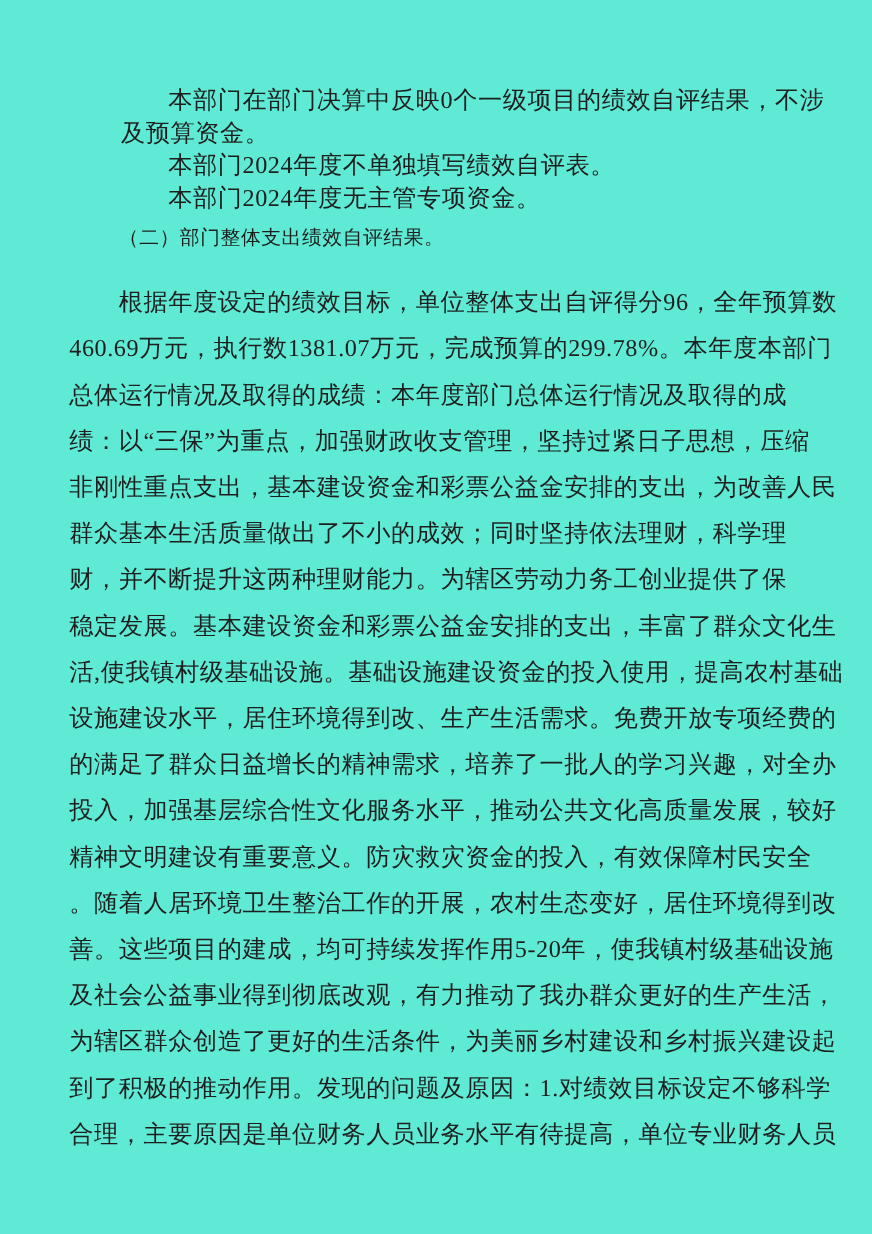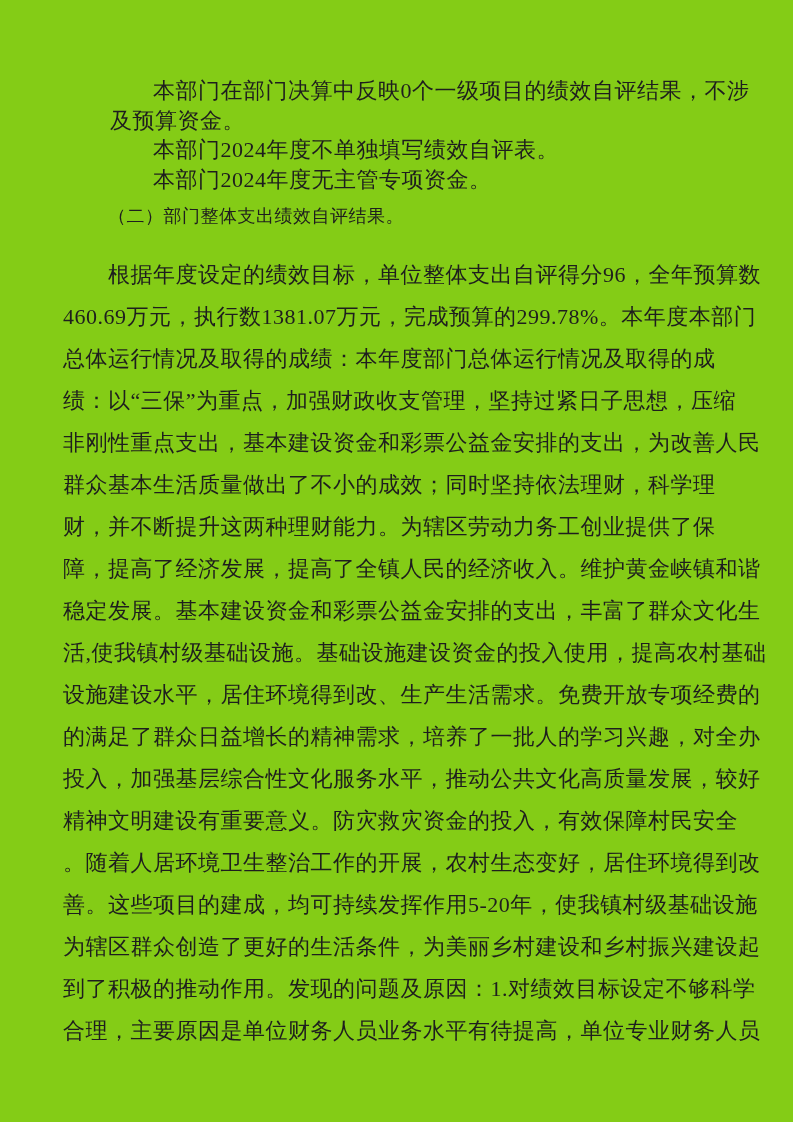--- a/index.html
+++ b/index.html
@@ -5,21 +5,21 @@
   html, body {
     margin: 0;
     padding: 0;
     background: #ffffff;
   }
   .page {
     position: relative;
     width: 793px;
     height: 1122px;
     box-sizing: border-box;
-    background: #84cc16;
+    background: #5eead4;
     padding: 76px 62px 0 63px;
     overflow: hidden;
     font-family: "Liberation Serif", "DejaVu Serif", serif;
     color: #1e1e1e;
     font-size: 22px;
     letter-spacing: 0.5px;
   }
   .intro {
     margin-left: 47px; 
   }
@@ -71,28 +71,28 @@
 
   <section class="body-block">
       <div class="para">
         <div class="line first-line">根据年度设定的绩效目标，单位整体支出自评得分96，全年预算数</div>
         <div class="line">460.69万元，执行数1381.07万元，完成预算的299.78%。本年度本部门</div>
         <div class="line">总体运行情况及取得的成绩：本年度部门总体运行情况及取得的成</div>
         <div class="line">绩：以“三保”为重点，加强财政收支管理，坚持过紧日子思想，压缩</div>
         <div class="line">非刚性重点支出，基本建设资金和彩票公益金安排的支出，为改善人民</div>
         <div class="line">群众基本生活质量做出了不小的成效；同时坚持依法理财，科学理</div>
         <div class="line">财，并不断提升这两种理财能力。为辖区劳动力务工创业提供了保</div>
-        <div class="line">障，提高了经济发展，提高了全镇人民的经济收入。维护黄金峡镇和谐</div>
         <div class="line">稳定发展。基本建设资金和彩票公益金安排的支出，丰富了群众文化生</div>
         <div class="line">活,使我镇村级基础设施。基础设施建设资金的投入使用，提高农村基础</div>
         <div class="line">设施建设水平，居住环境得到改、生产生活需求。免费开放专项经费的</div>
         <div class="line">的满足了群众日益增长的精神需求，培养了一批人的学习兴趣，对全办</div>
         <div class="line">投入，加强基层综合性文化服务水平，推动公共文化高质量发展，较好</div>
         <div class="line">精神文明建设有重要意义。防灾救灾资金的投入，有效保障村民安全</div>
         <div class="line">。随着人居环境卫生整治工作的开展，农村生态变好，居住环境得到改</div>
         <div class="line">善。这些项目的建成，均可持续发挥作用5-20年，使我镇村级基础设施</div>
+        <div class="line">及社会公益事业得到彻底改观，有力推动了我办群众更好的生产生活，</div>
         <div class="line">为辖区群众创造了更好的生活条件，为美丽乡村建设和乡村振兴建设起</div>
         <div class="line">到了积极的推动作用。发现的问题及原因：1.对绩效目标设定不够科学</div>
         <div class="line">合理，主要原因是单位财务人员业务水平有待提高，单位专业财务人员</div>
       </div>
     </section>
 
 </div>
 
 </body></html>

